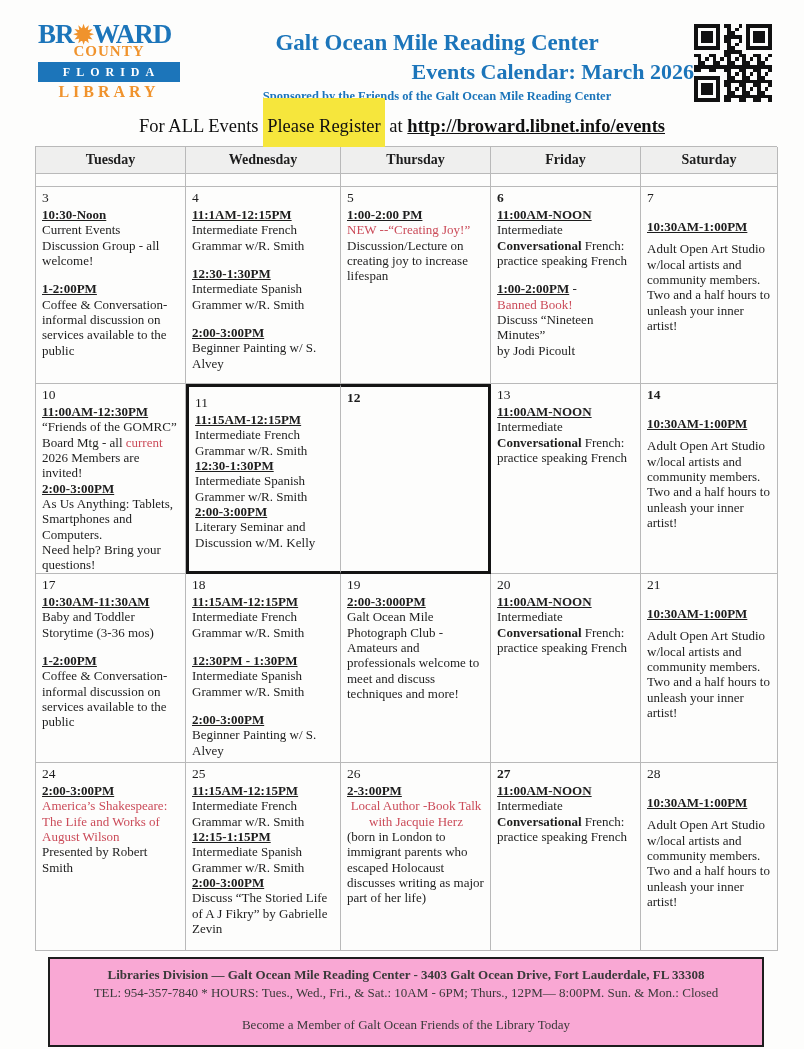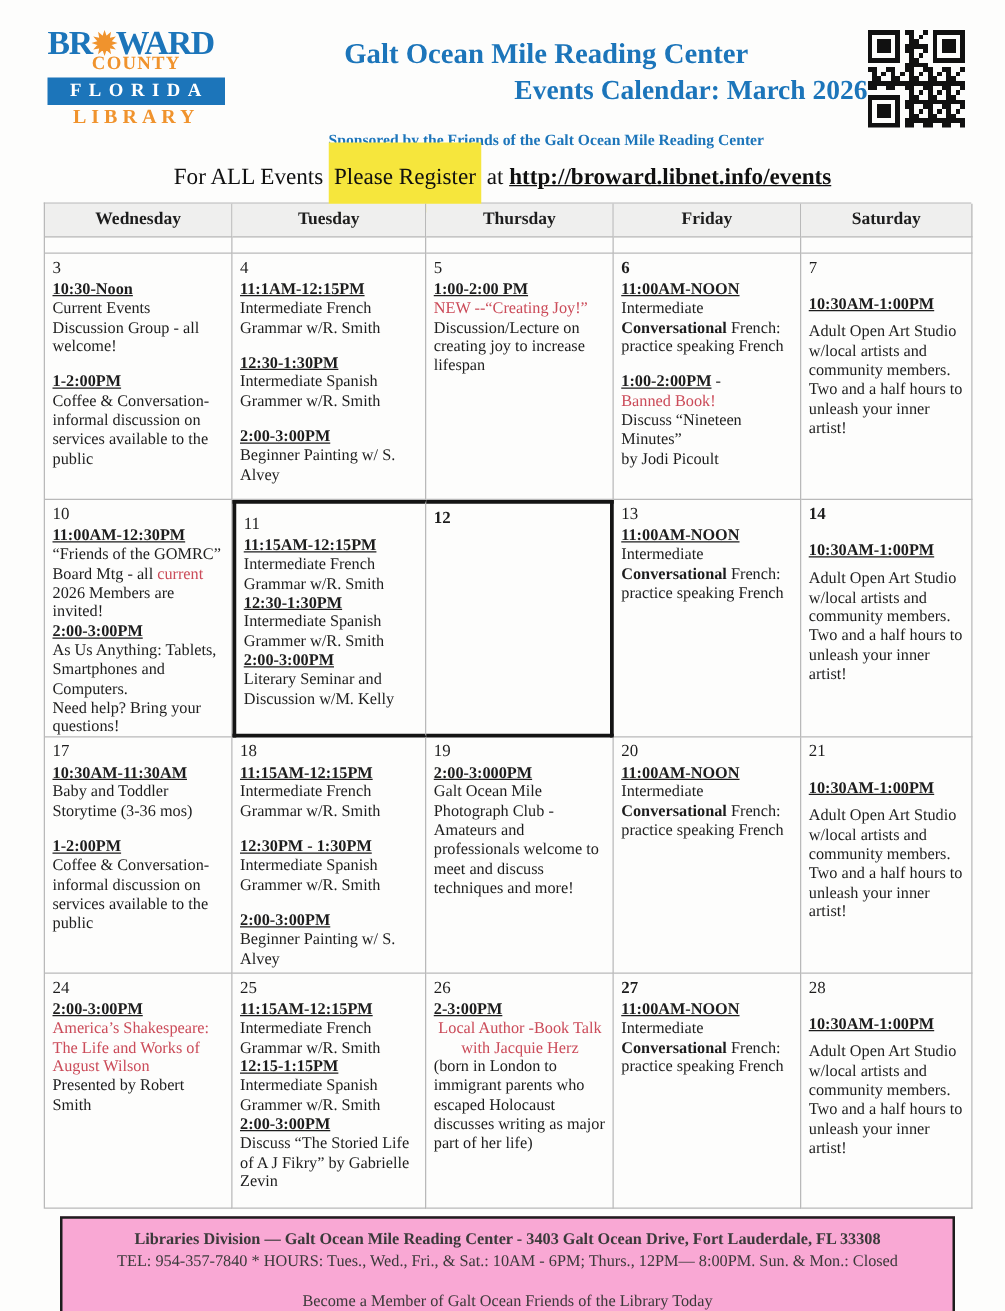--- a/index.html
+++ b/index.html
@@ -5,26 +5,26 @@
   html,body{margin:0;padding:0;}
   body{width:804px;height:1049px;background:#f4f4f2;font-family:"Liberation Sans",sans-serif;}
   .page{width:804px;height:1049px;background:#fdfdfc;box-sizing:border-box;padding-top:22px;color:#1d1d1d;overflow:hidden;font-family:Liberation Serif, serif;}
 
   
   .hdr{display:flex;align-items:flex-start;padding:0 32px 0 38px;}
   .logo{width:142px;flex:0 0 142px;}
   .l1{color:var(--blue);font-weight:bold;font-size:27px;letter-spacing:-1px;line-height:.95;white-space:nowrap;}
   .sun{color:var(--orange);font-size:24px;}
   .l2{color:var(--orange);font-weight:bold;font-size:15px;text-align:center;margin-top:-5px;letter-spacing:1px;}
-  .l3{background:var(--blue);color:#fff;font-weight:bold;font-size:15px;letter-spacing:6px;text-align:center;padding:3px 0 2px 5px;margin-top:2px;}
+  .l3{background:var(--blue);color:#fff;font-weight:bold;font-size:12px;letter-spacing:6px;text-align:center;padding:3px 0 2px 5px;margin-top:2px;}
   .l4{color:var(--orange);font-weight:bold;font-size:16px;letter-spacing:4px;text-align:center;margin-top:1px;}
   .titles{flex:1;text-align:center;color:var(--blue);padding-top:8px;}
   .t1{font-size:23px;font-weight:bold;margin:0 0 3px;}
   .t2{font-size:22px;font-weight:bold;margin:0;text-align:right;}
-  .sponsor{font-size:12.5px;font-weight:bold;margin-top:20px;}
+  .sponsor{font-size:12.5px;font-weight:bold;margin-top:4px;}
   .qrbox{flex:0 0 78px;width:78px;height:78px;margin-top:2px;}
   .qrbox svg{width:78px;height:78px;fill:#111;shape-rendering:crispEdges;}
 
   
   .register{text-align:center;font-size:18.5px;margin-top:12px;color:#101010;}
   .register .hl{background:var(--yellow);padding:18px 4px;}
   .register .url{font-weight:bold;text-decoration:underline;color:#101010;}
 
   
   .cal{margin:9px 27px 0 35px;display:grid;
@@ -326,22 +326,22 @@
           <rect x="20" y="20" width="1" height="1"></rect>
         </svg>
     </div>
   </div>
 
   <div class="register">
     <span>For ALL Events </span><span class="hl">Please Register</span><span> at </span><a class="url" href="#">http://broward.libnet.info/events</a>
   </div>
 
   <div class="cal">
+    <div class="hcell">Tuesday</div>
     <div class="hcell">Wednesday</div>
-    <div class="hcell">Tuesday</div>
     <div class="hcell">Thursday</div>
     <div class="hcell">Friday</div>
     <div class="hcell">Saturday</div>
     <div class="scell"></div>
     <div class="scell"></div>
     <div class="scell"></div>
     <div class="scell"></div>
     <div class="scell"></div>
 
   <div class="cell">

